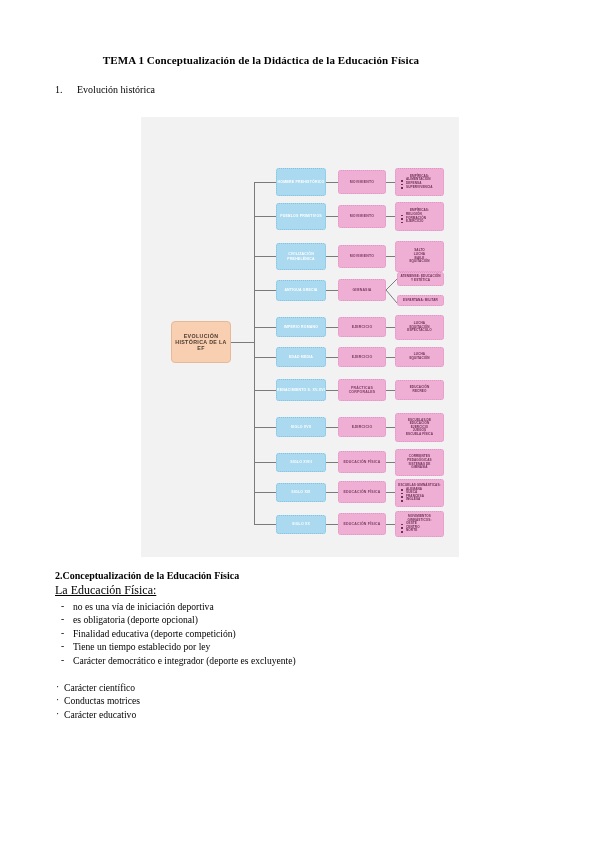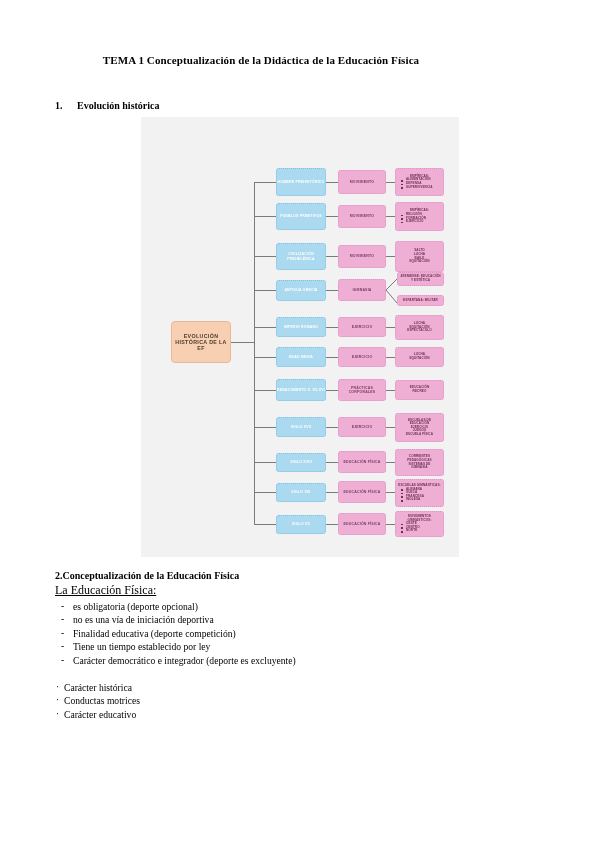--- a/index.html
+++ b/index.html
@@ -12,22 +12,22 @@
     position:relative;
   }
   .page{position:relative;width:599px;height:848px;box-sizing:border-box;}
 
   .doc-title{
     position:absolute;left:0;top:54px;width:522px;
     text-align:center;
     font-weight:bold;font-size:11px;letter-spacing:.1px;
   }
   .section-1{
-    position:absolute;left:55px;top:100px;
-    font-weight:bold;font-size:10px;
+    position:absolute;left:55px;top:84px;
+    font-weight:normal;font-size:10px;
   }
   .section-1 .num{display:inline-block;width:22px;}
 
   
   .diagram{
     position:absolute;left:141px;top:117px;width:318px;height:440px;
     background:#f2f2f2;
     overflow:hidden;
   }
   .node{
@@ -260,27 +260,27 @@
         </ul>
       </div>
     </div>
 
   </div>
 
   <div class="body-text">
     <div class="h2">2.Conceptualización de la Educación Física</div>
     <div class="u-label">La Educación Física:</div>
     <ul class="dash-list">
+      <li>no es una vía de iniciación deportiva</li>
       <li>es obligatoria (deporte opcional)</li>
-      <li>no es una vía de iniciación deportiva</li>
       <li>Finalidad educativa (deporte competición)</li>
       <li>Tiene un tiempo establecido por ley</li>
       <li>Carácter democrático e integrador (deporte es excluyente)</li>
     </ul>
     <div class="spacer"></div>
     <ul class="dot-list">
-      <li>Carácter histórica</li>
+      <li>Carácter científico</li>
       <li>Conductas motrices</li>
       <li>Carácter educativo</li>
     </ul>
   </div>
 
 </div>
 
 </body></html>

